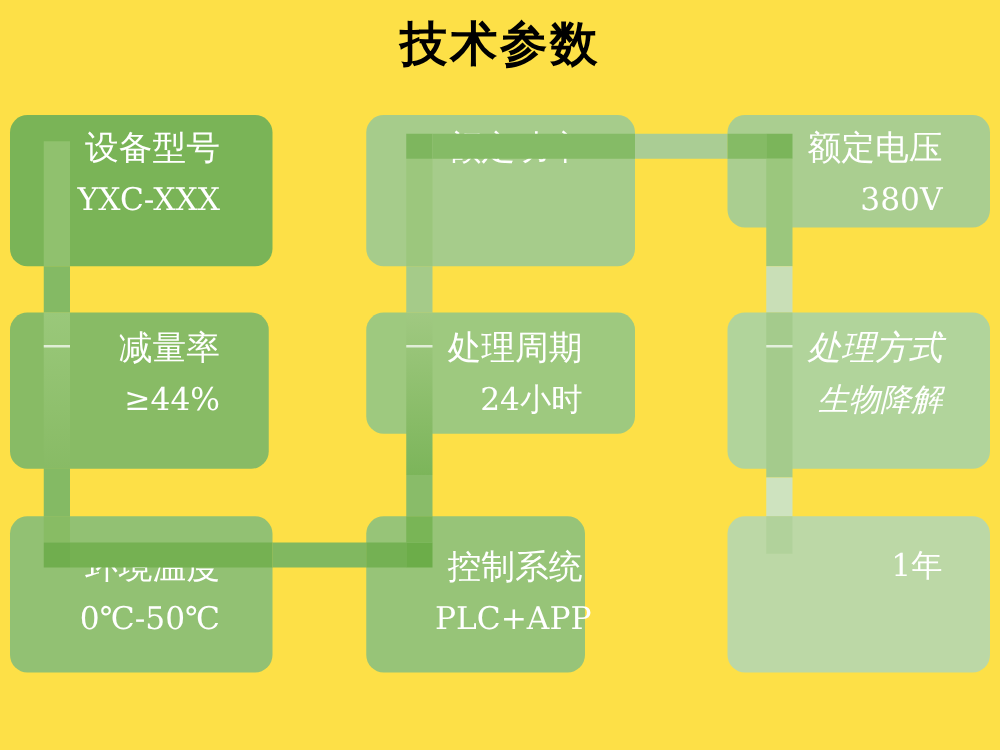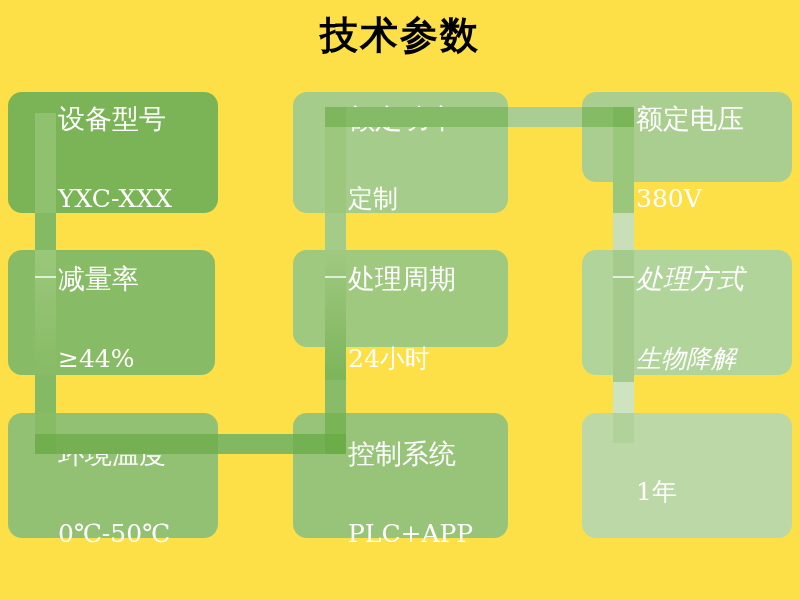--- a/index.html
+++ b/index.html
@@ -2,24 +2,24 @@
 <html><head>
 <meta charset="utf-8">
 <style>
   html,body{margin:0;padding:0;background:#fff;}
   .slide{position:relative;width:800px;height:600px;background:#fde047;overflow:hidden;
          font-family:"Liberation Sans",sans-serif;}
   .title{position:absolute;top:10px;left:0;right:0;text-align:center;
          font-size:38px;font-weight:600;color:#000;letter-spacing:2px;
          font-family:"Liberation Sans",sans-serif;}
   .box{position:absolute;border-radius:14px;}
-  .txt{position:absolute;width:118px;text-align:left;color:#ffffff;
+  .txt{position:absolute;width:118px;text-align:right;color:#ffffff;
        font-family:"DejaVu Serif","Liberation Serif",serif;}
   .lbl{font-size:27px;line-height:42px;white-space:nowrap;}
-  .val{font-size:25px;line-height:40px;white-space:nowrap;margin-top:39px;}
+  .val{font-size:25px;line-height:40px;white-space:nowrap;}
   .seg{position:absolute;}
 </style>
 </head>
 <body>
 
 <div class="slide">
   <div class="title">技术参数</div>
   <div id="boxes">
       <div class="box" style="left: 8px; top: 92px; width: 210px; height: 121px; background: rgb(122, 180, 87);">
         <div class="txt" style="left: 50px; top: 6px;">
@@ -32,36 +32,35 @@
           <div class="lbl">减量率</div>
           <div class="val">≥44%</div>
         </div>
       </div>
       <div class="box" style="left: 8px; top: 413px; width: 210px; height: 125px; background: rgb(146, 193, 115);">
         <div class="txt" style="left: 50px; top: 20px;">
           <div class="lbl">环境温度</div>
           <div class="val">0℃-50℃</div>
         </div>
       </div>
-      <div class="box" style="left: 293px; top: 413px; width: 215px; height: 125px; background: rgb(151, 196, 120);">
+      <div class="box" style="left: 293px; top: 413px; width: 175px; height: 125px; background: rgb(151, 196, 120);">
         <div class="txt" style="left: 55px; top: 20px;">
           <div class="lbl">控制系统</div>
           <div class="val">PLC+APP</div>
         </div>
       </div>
       <div class="box" style="left: 293px; top: 250px; width: 215px; height: 97px; background: rgb(158, 201, 127);">
         <div class="txt" style="left: 55px; top: 8px;">
           <div class="lbl">处理周期</div>
           <div class="val">24小时</div>
         </div>
       </div>
       <div class="box" style="left: 293px; top: 92px; width: 215px; height: 121px; background: rgb(166, 204, 139);">
         <div class="txt" style="left: 55px; top: 6px;">
           <div class="lbl">额定功率</div>
-          <div class="val">定制</div>
         </div>
       </div>
       <div class="box" style="left: 582px; top: 92px; width: 210px; height: 90px; background: rgb(170, 206, 144);">
         <div class="txt" style="left: 54px; top: 6px;">
           <div class="lbl">额定电压</div>
           <div class="val">380V</div>
         </div>
       </div>
       <div class="box" style="left: 582px; top: 250px; width: 210px; height: 125px; background: rgb(177, 212, 155); font-style: italic;">
         <div class="txt" style="left: 54px; top: 8px;">

